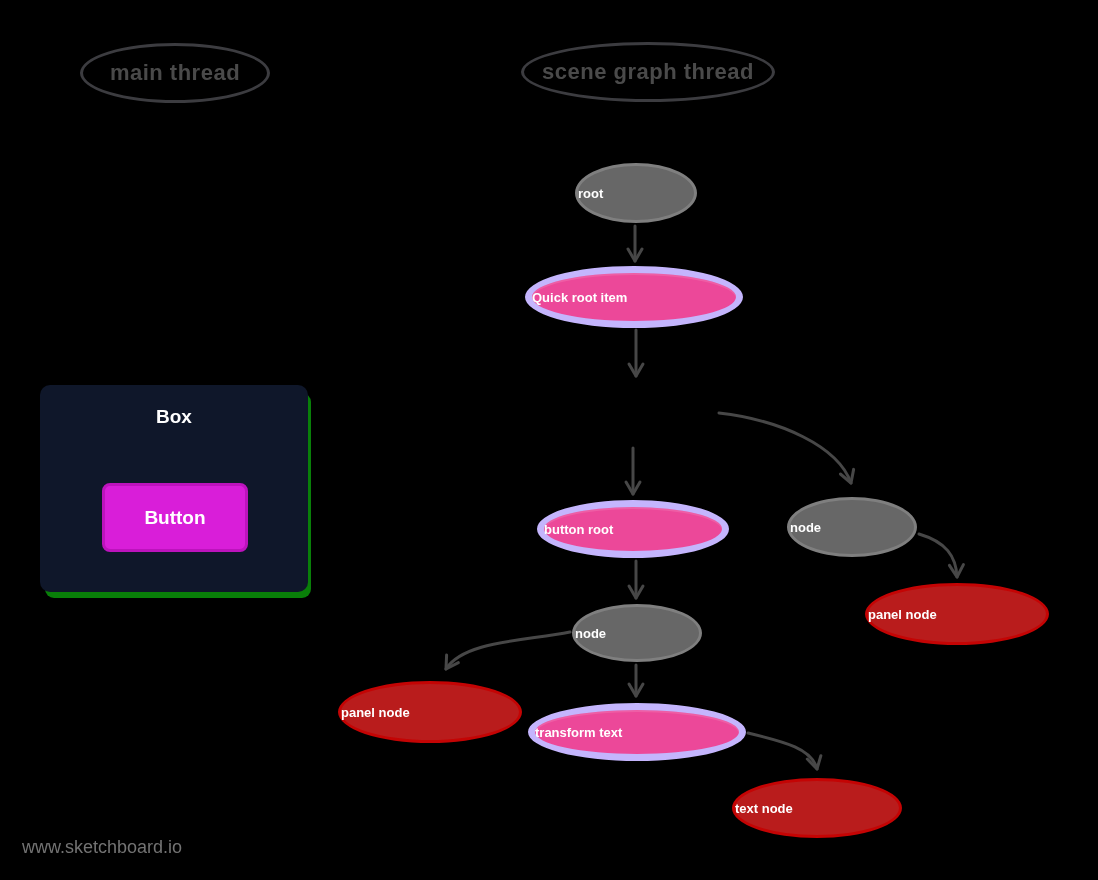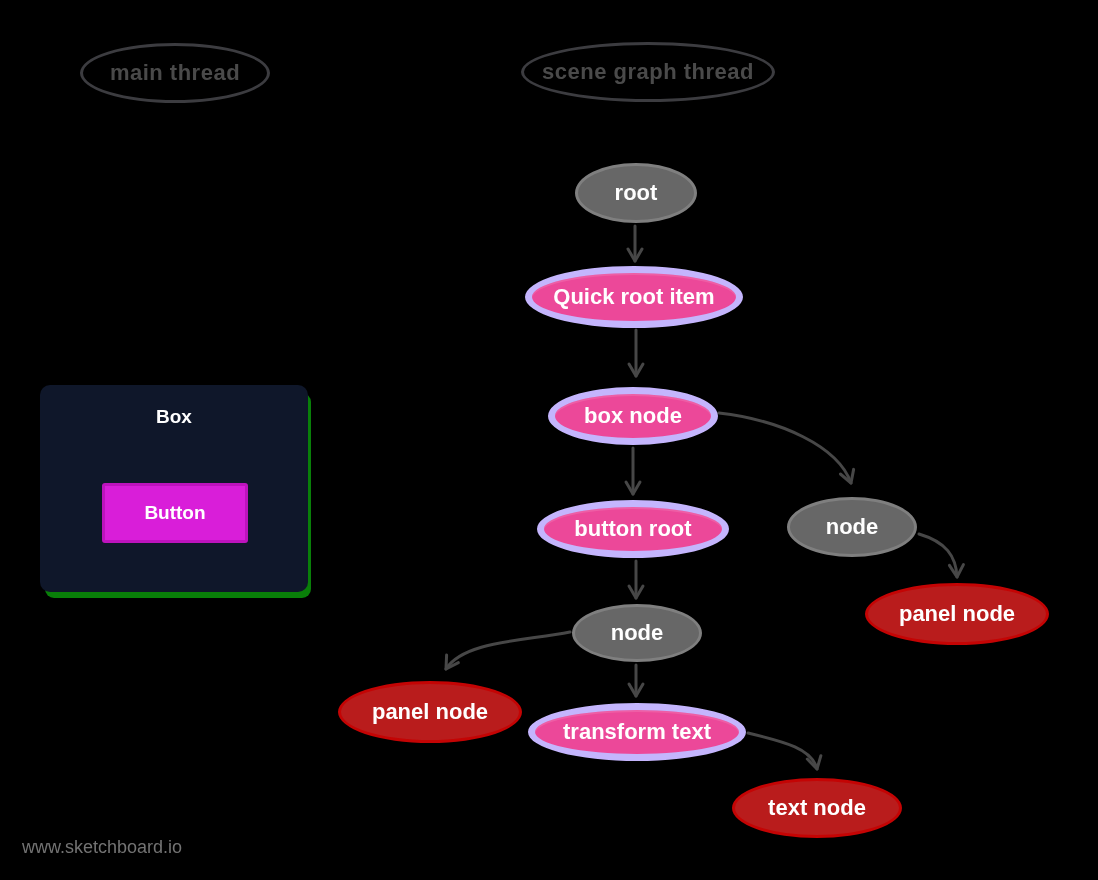--- a/index.html
+++ b/index.html
@@ -39,25 +39,25 @@
     font-weight: bold;
     font-size: 22px;
     letter-spacing: 0.5px;
   }
   
   .node {
     position: absolute;
     border-radius: 50%;
     display: flex;
     align-items: center;
-    justify-content: center;
+    justify-content: flex-start;
     box-sizing: border-box;
     color: #ffffff;
     font-weight: bold;
-    font-size: 22px;
+    font-size: 13px;
   }
   .node.gray {
     background: #676767;
     border: 3px solid #7f7f7f;
   }
   .node.blue {
     background: #ec4899;
     border: 7px solid #c4b5fd;
     box-shadow: inset 0 2px 0 rgba(255,255,255,0.12);
   }
@@ -80,24 +80,24 @@
     top: 21px;
     width: 100%;
     text-align: center;
     color: #ffffff;
     font-weight: bold;
     font-size: 19px;
   }
   .ui-button {
     position: absolute;
     left: 62px; top: 98px;
-    width: 146px; height: 60px;
+    width: 146px; height: 69px;
     background: #d91ed9;
     border: 3px solid #bd13bd;
-    border-radius: 3px;
+    border-radius: 8px;
     box-sizing: border-box;
     display: flex;
     align-items: center;
     justify-content: center;
     color: #ffffff;
     font-weight: bold;
     font-size: 19px;
   }
   .watermark {
     position: absolute;
@@ -145,23 +145,20 @@
   </div>
 
   <div class="node gray" style="left:575px; top:163px; width:122px; height:60px;">
     <span>root</span>
   </div>
 
   <div class="node blue" style="left:525px; top:266px; width:218px; height:62px;">
     <span>Quick root item</span>
   </div>
 
-  <div class="node blue" style="left:548px; top:387px; width:170px; height:58px;">
-    <span>box node</span>
-  </div>
 
   <div class="node gray" style="left:787px; top:497px; width:130px; height:60px;">
     <span>node</span>
   </div>
 
   <div class="node red" style="left:865px; top:583px; width:184px; height:62px;">
     <span>panel node</span>
   </div>
 
   <div class="node blue" style="left:537px; top:500px; width:192px; height:58px;">

